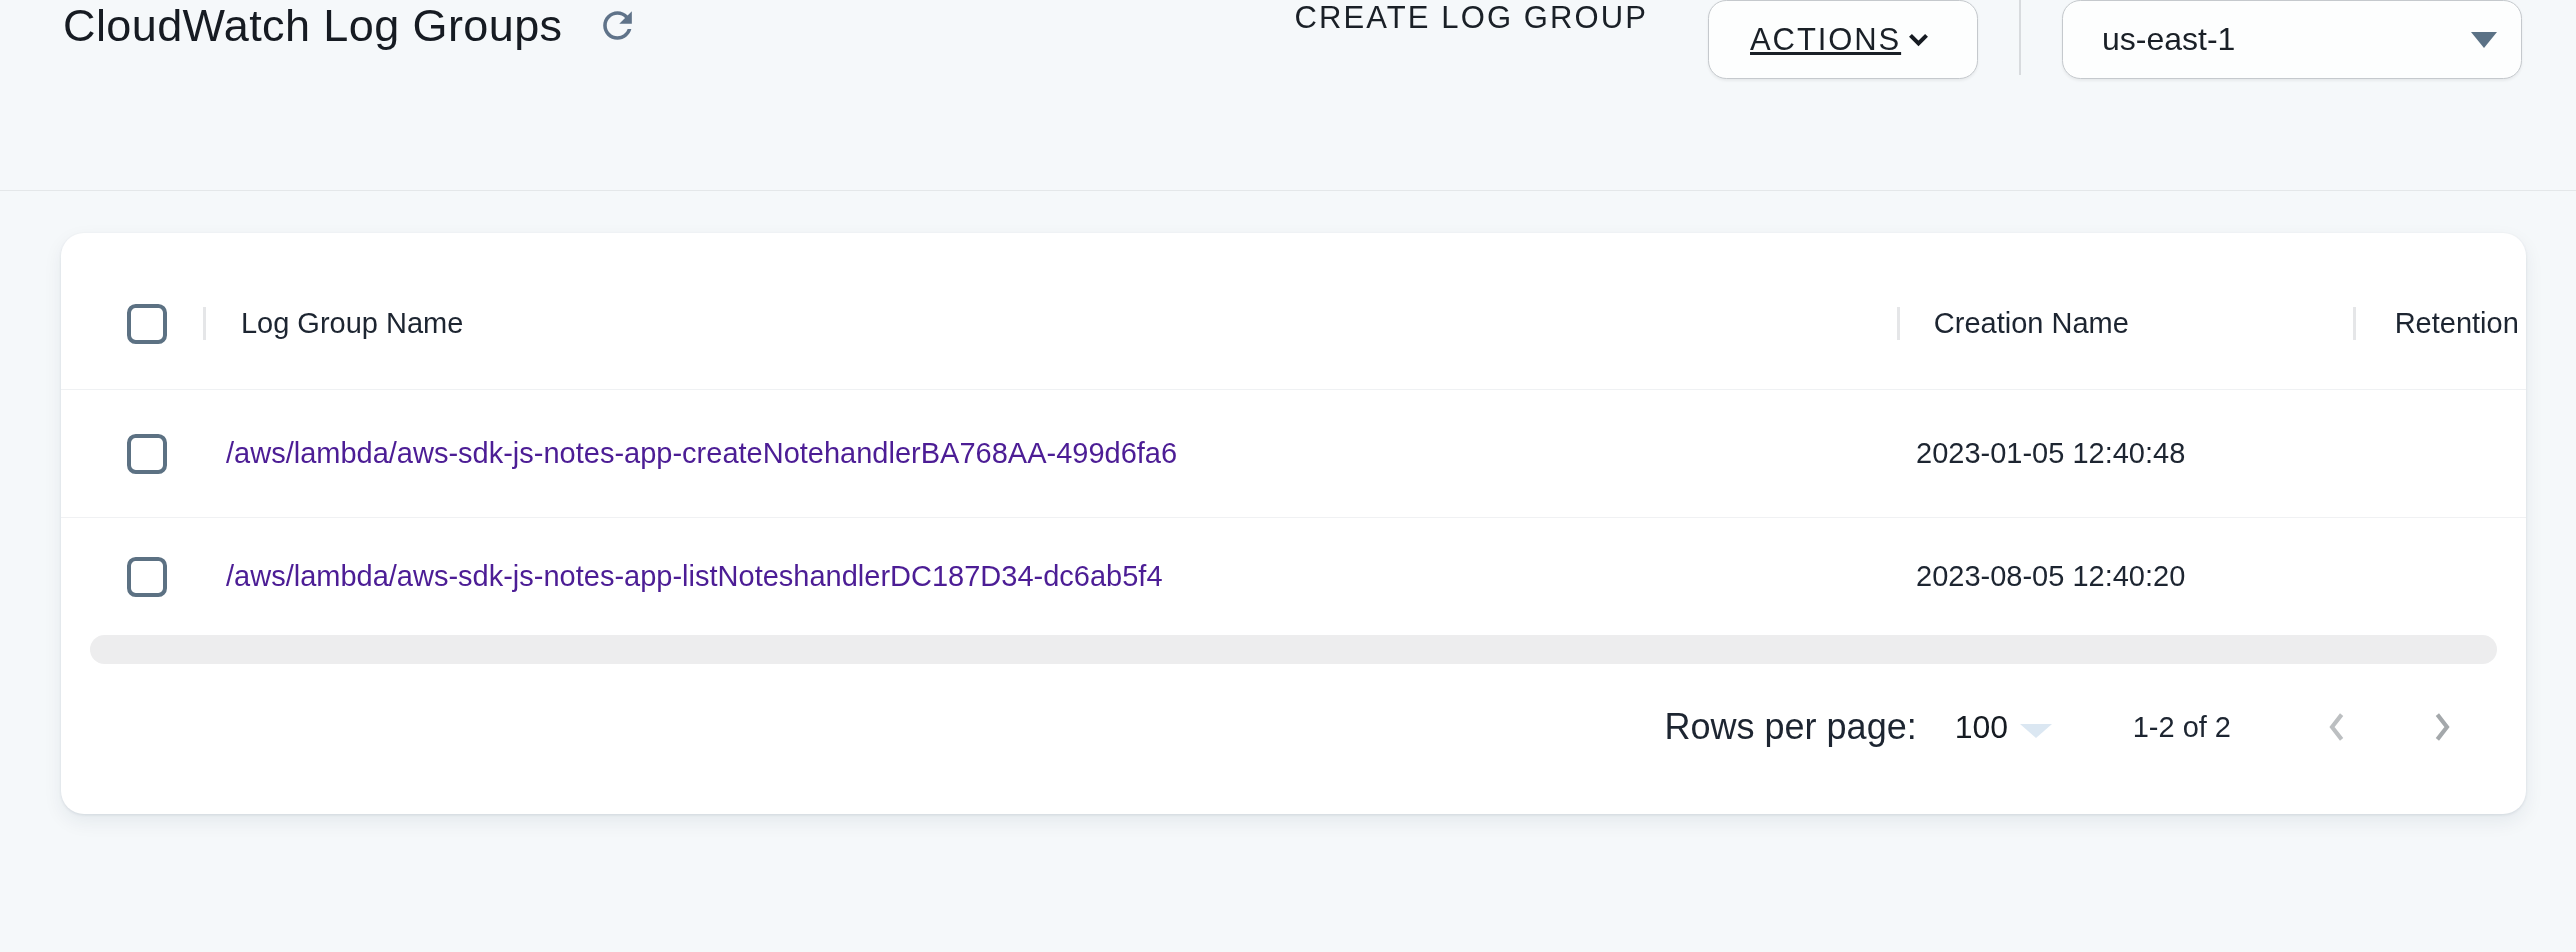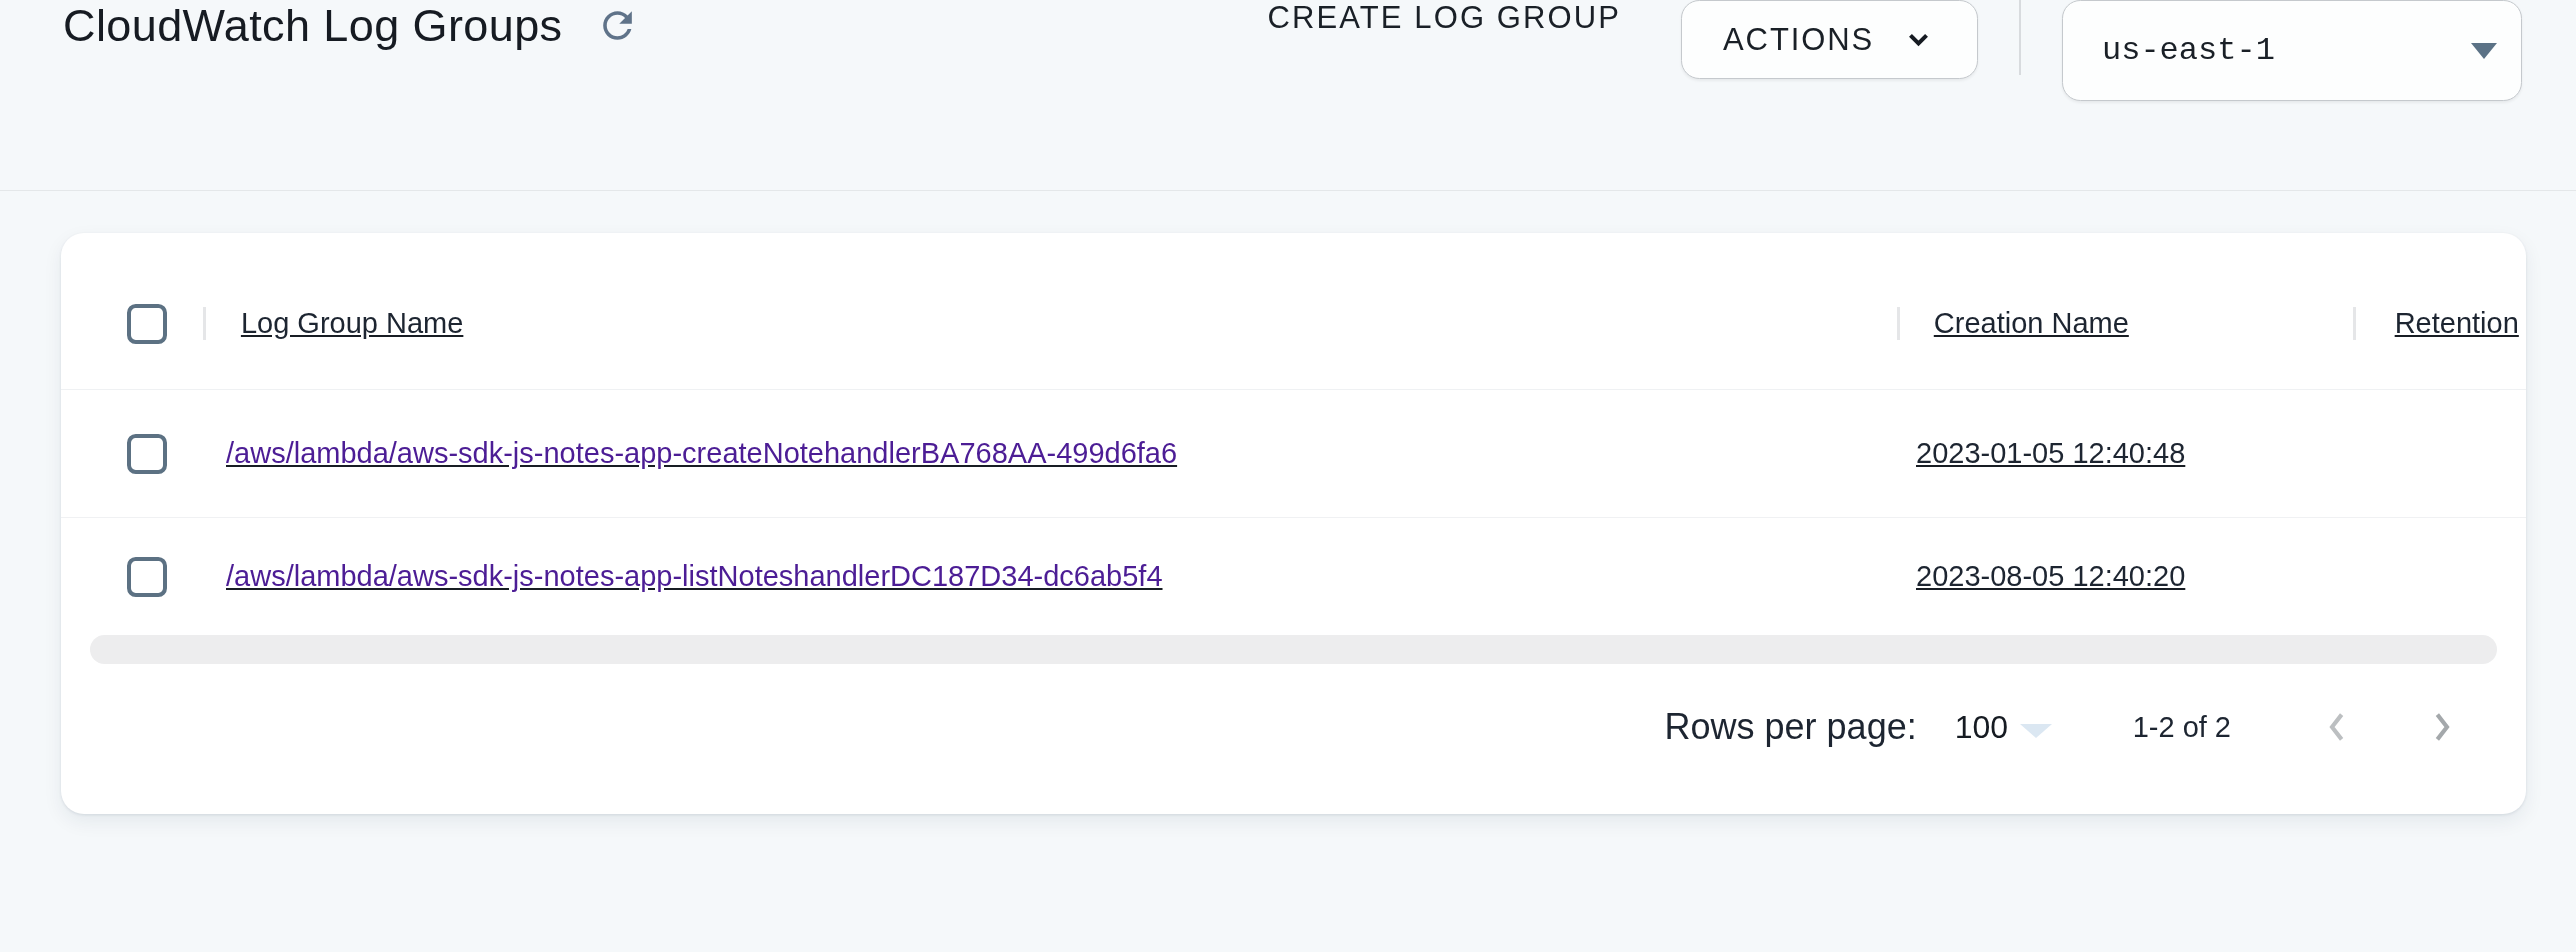--- a/index.html
+++ b/index.html
@@ -31,58 +31,58 @@
   .spacer{flex:1}
   .create-btn{
     background:none;border:none;cursor:pointer;
     font-family:inherit;
     font-size:31px;font-weight:400;color:#1a2027;
     letter-spacing:2.1px;white-space:nowrap;
     margin-right:60px;padding:0;
   }
   .actions-btn{
     height:79px;
-    display:flex;align-items:center;gap:27px;
+    display:flex;align-items:center;
     padding:0 41px;
     background:#fdfefe;
     border:1.9px solid #c5c9cd;border-radius:18.4px;
     box-shadow:0 1.9px 2.9px rgba(0,0,0,0.06);
     font-family:inherit;
     font-size:31px;font-weight:400;color:#1a2027;letter-spacing:1.9px;
-    cursor:pointer;white-space:nowrap;
+    cursor:pointer;white-space:nowrap;text-decoration:underline;
   }
   .top-vdivider{
     width:1.9px;height:75px;background:#d8dbde;
     margin:0 41px;
   }
   .region-select{
-    width:460px;height:101px;
+    width:460px;height:79px;
     display:flex;align-items:center;justify-content:space-between;
     padding:0 24px 0 39px;box-sizing:border-box;
     background:#fdfefe;
     border:1.9px solid #c5c9cd;border-radius:18.4px;
     box-shadow:0 1.9px 2.9px rgba(0,0,0,0.06);
     font-size:32px;color:#1a2027;
-    cursor:pointer;white-space:nowrap;font-family:Liberation Mono, monospace;
+    cursor:pointer;white-space:nowrap;
   }
   .caret-down{
     width:0;height:0;
     border-left:13.5px solid transparent;
     border-right:13.5px solid transparent;
     border-top:16.4px solid #5b7286;
   }
   
   .card{
     position:absolute;left:61px;top:233px;
     width:2465px;height:581px;
     background:#ffffff;border-radius:23px;
     box-shadow:0 1px 2.9px rgba(20,40,70,0.10),0 7.7px 19.3px rgba(20,40,70,0.07);
     overflow:hidden;
   }
-  .table-scroll{width:2465px;overflow:hidden;text-decoration:underline;}
+  .table-scroll{width:2465px;overflow:hidden;}
   .trow{display:flex;align-items:center;width:2610px;box-sizing:border-box;}
   .thead{
     height:157px;padding-top:25px;
     border-bottom:1.9px solid #eff1f3;
     font-size:29px;color:#1d2531;
   }
   .body-row{height:128px;font-size:29px;}
   .body-row.first{border-bottom:1.9px solid #f0f1f3;}
   .body-row.last{height:117px;}
   .cell-check{width:142px;padding-left:66px;box-sizing:border-box;flex:none;display:flex;align-items:center;}

